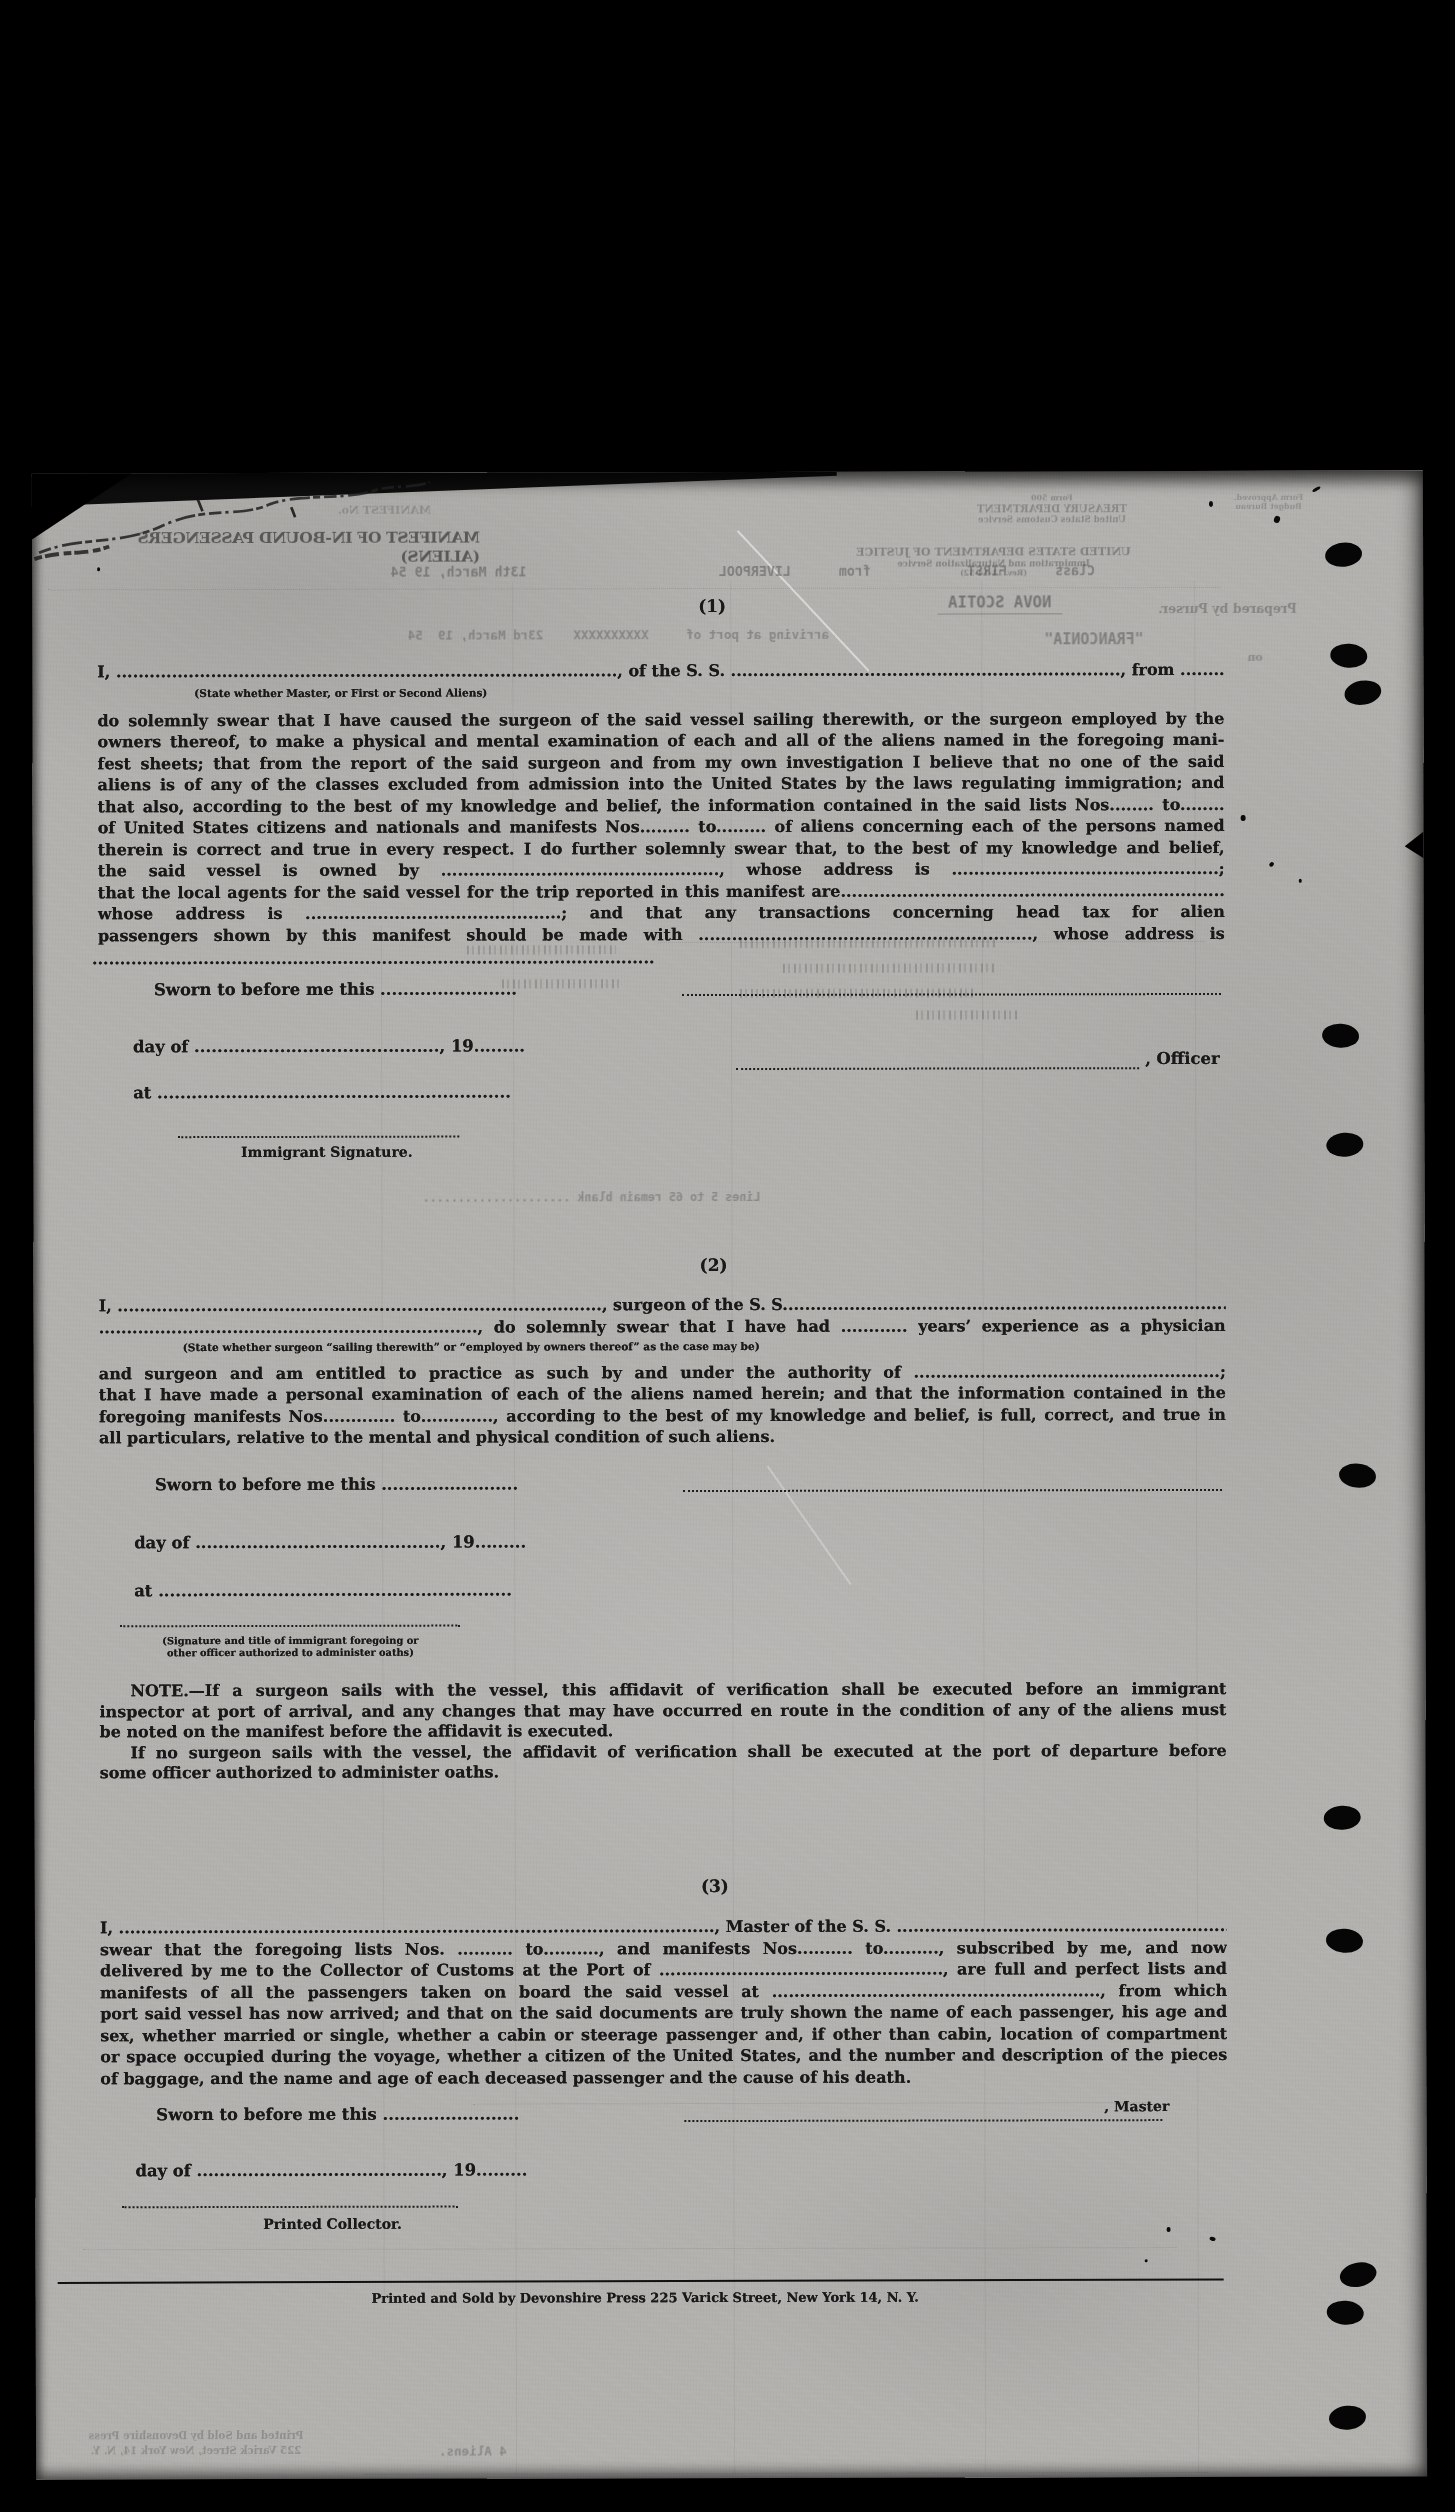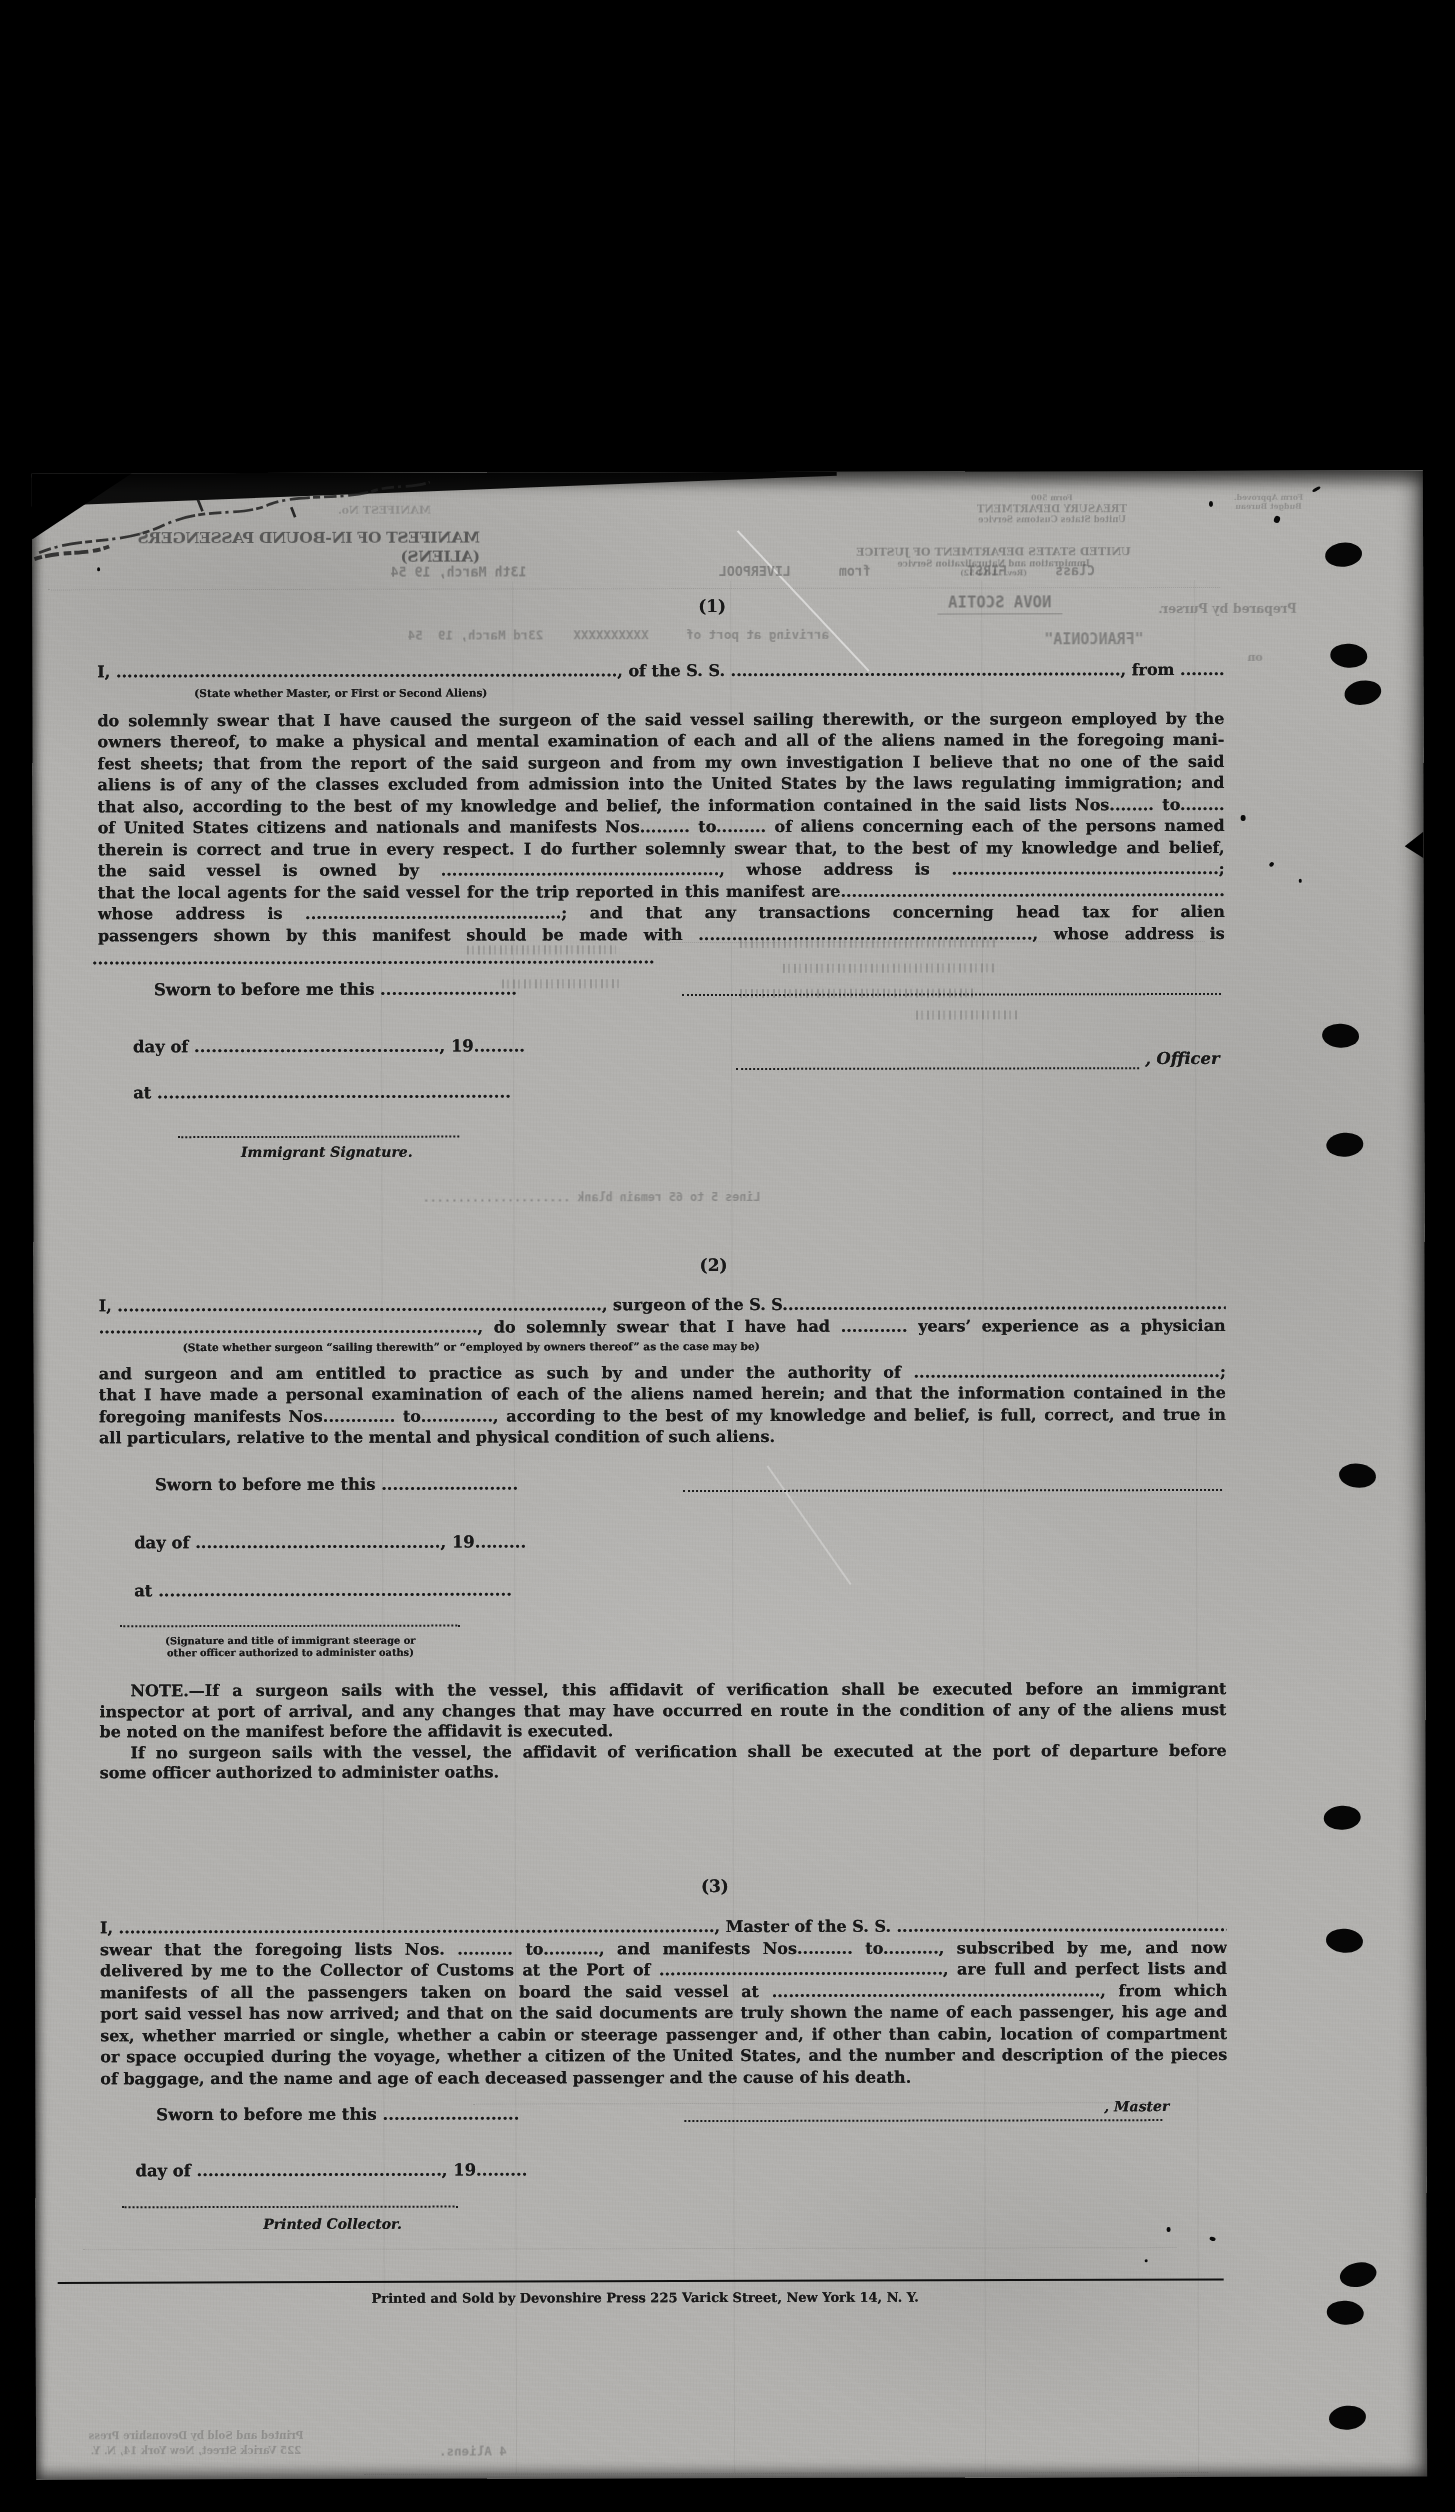--- a/index.html
+++ b/index.html
@@ -22,21 +22,21 @@
       repeating-linear-gradient(2deg, rgba(255,255,255,.03) 0 1.6px, transparent 1.6px 4.7px);
     transform:rotate(-0.12deg);
     box-shadow:inset 0 11px 14px rgba(0,0,0,.55), inset 0 -7.8px 11px rgba(0,0,0,.35), inset -12.5px 0 15.6px rgba(0,0,0,.28), inset 4.7px 0 7.8px rgba(0,0,0,.2);
   }
   .ink{color:#191919;font-weight:700;text-shadow:0 0 0.5px rgba(15,15,15,.8);}
   .ln{position:absolute;left:65px;width:1127px;font-size:16px;line-height:21px;
       white-space:nowrap;overflow:hidden;text-align:justify;text-align-last:justify;}
   .ln.ll{text-align-last:left;}
   .ln.ind{text-indent:31px;}
   .small{font-size:10.6px;line-height:12.5px;}
-  .ital{font-style:italic;}
+  .ital{}
   .ctr{text-align:center;text-align-last:center;}
   .abs{position:absolute;}
   .dotline{position:absolute;height:0;border-bottom:2px dotted #1c1c1c;}
   .faintline{position:absolute;height:0;border-bottom:1.6px dotted #1c1c1c;opacity:.14;}
   .mir{transform:scaleX(-1);filter:blur(0.4px);}
   .ghost-serif{font-family:"DejaVu Serif",serif;font-weight:700;color:#474747;}
   .ghost-mono{font-family:"DejaVu Sans Mono",monospace;font-weight:700;color:#4d4d4d;}
   .pre{white-space:pre;}
   .hole{position:absolute;width:37px;height:24px;background:#060606;border-radius:50%;}
   .speck{position:absolute;background:#0a0a0a;border-radius:50%;}
@@ -144,21 +144,21 @@
   <div class="ln ink" style="top:890px;">and surgeon and am entitled to practice as such by and under the authority of .......................................................;</div>
   <div class="ln ink" style="top:911px;">that I have made a personal examination of each of the aliens named herein; and that the information contained in the</div>
   <div class="ln ink" style="top:933px;">foregoing manifests Nos............. to............., according to the best of my knowledge and belief, is full, correct, and true in</div>
   <div class="ln ink ll" style="top:954px;">all particulars, relative to the mental and physical condition of such aliens.</div>
 
   <div class="abs ink" style="left:121px;top:1002px;font-size:16.4px;">Sworn to before me this ........................</div>
   <div class="dotline" style="left:649px;top:1018px;width:539px;"></div>
   <div class="abs ink" style="left:100px;top:1060px;font-size:16.4px;">day of ..........................................., 19.........</div>
   <div class="abs ink" style="left:100px;top:1108px;font-size:16.4px;">at ..............................................................</div>
   <div class="dotline" style="left:86px;top:1152px;width:340px;"></div>
-  <div class="abs ink ctr" style="left:82px;top:1162px;width:348px;font-size:9.8px;line-height:11.7px;">(Signature and title of immigrant steerage or</div>
+  <div class="abs ink ctr" style="left:82px;top:1162px;width:348px;font-size:9.8px;line-height:11.7px;">(Signature and title of immigrant foregoing or</div>
   <div class="abs ink ctr" style="left:82px;top:1174px;width:348px;font-size:9.8px;line-height:11.7px;">other officer authorized to administer oaths)</div>
 
   <div class="ln ink ind" style="top:1207px;">NOTE.—If a surgeon sails with the vessel, this affidavit of verification shall be executed before an immigrant</div>
   <div class="ln ink" style="top:1228px;">inspector at port of arrival, and any changes that may have occurred en route in the condition of any of the aliens must</div>
   <div class="ln ink ll" style="top:1248px;">be noted on the manifest before the affidavit is executed.</div>
   <div class="ln ink ind" style="top:1269px;">If no surgeon sails with the vessel, the affidavit of verification shall be executed at the port of departure before</div>
   <div class="ln ink ll" style="top:1289px;">some officer authorized to administer oaths.</div>
 
   <div class="abs ink ctr" style="left:0;width:1360px;top:1404px;font-size:17px;">(3)</div>
   <div class="ln ink" style="top:1444px;">I, ..........................................................................................................., Master of the S. S. ..................................................................., do solemnly</div>

